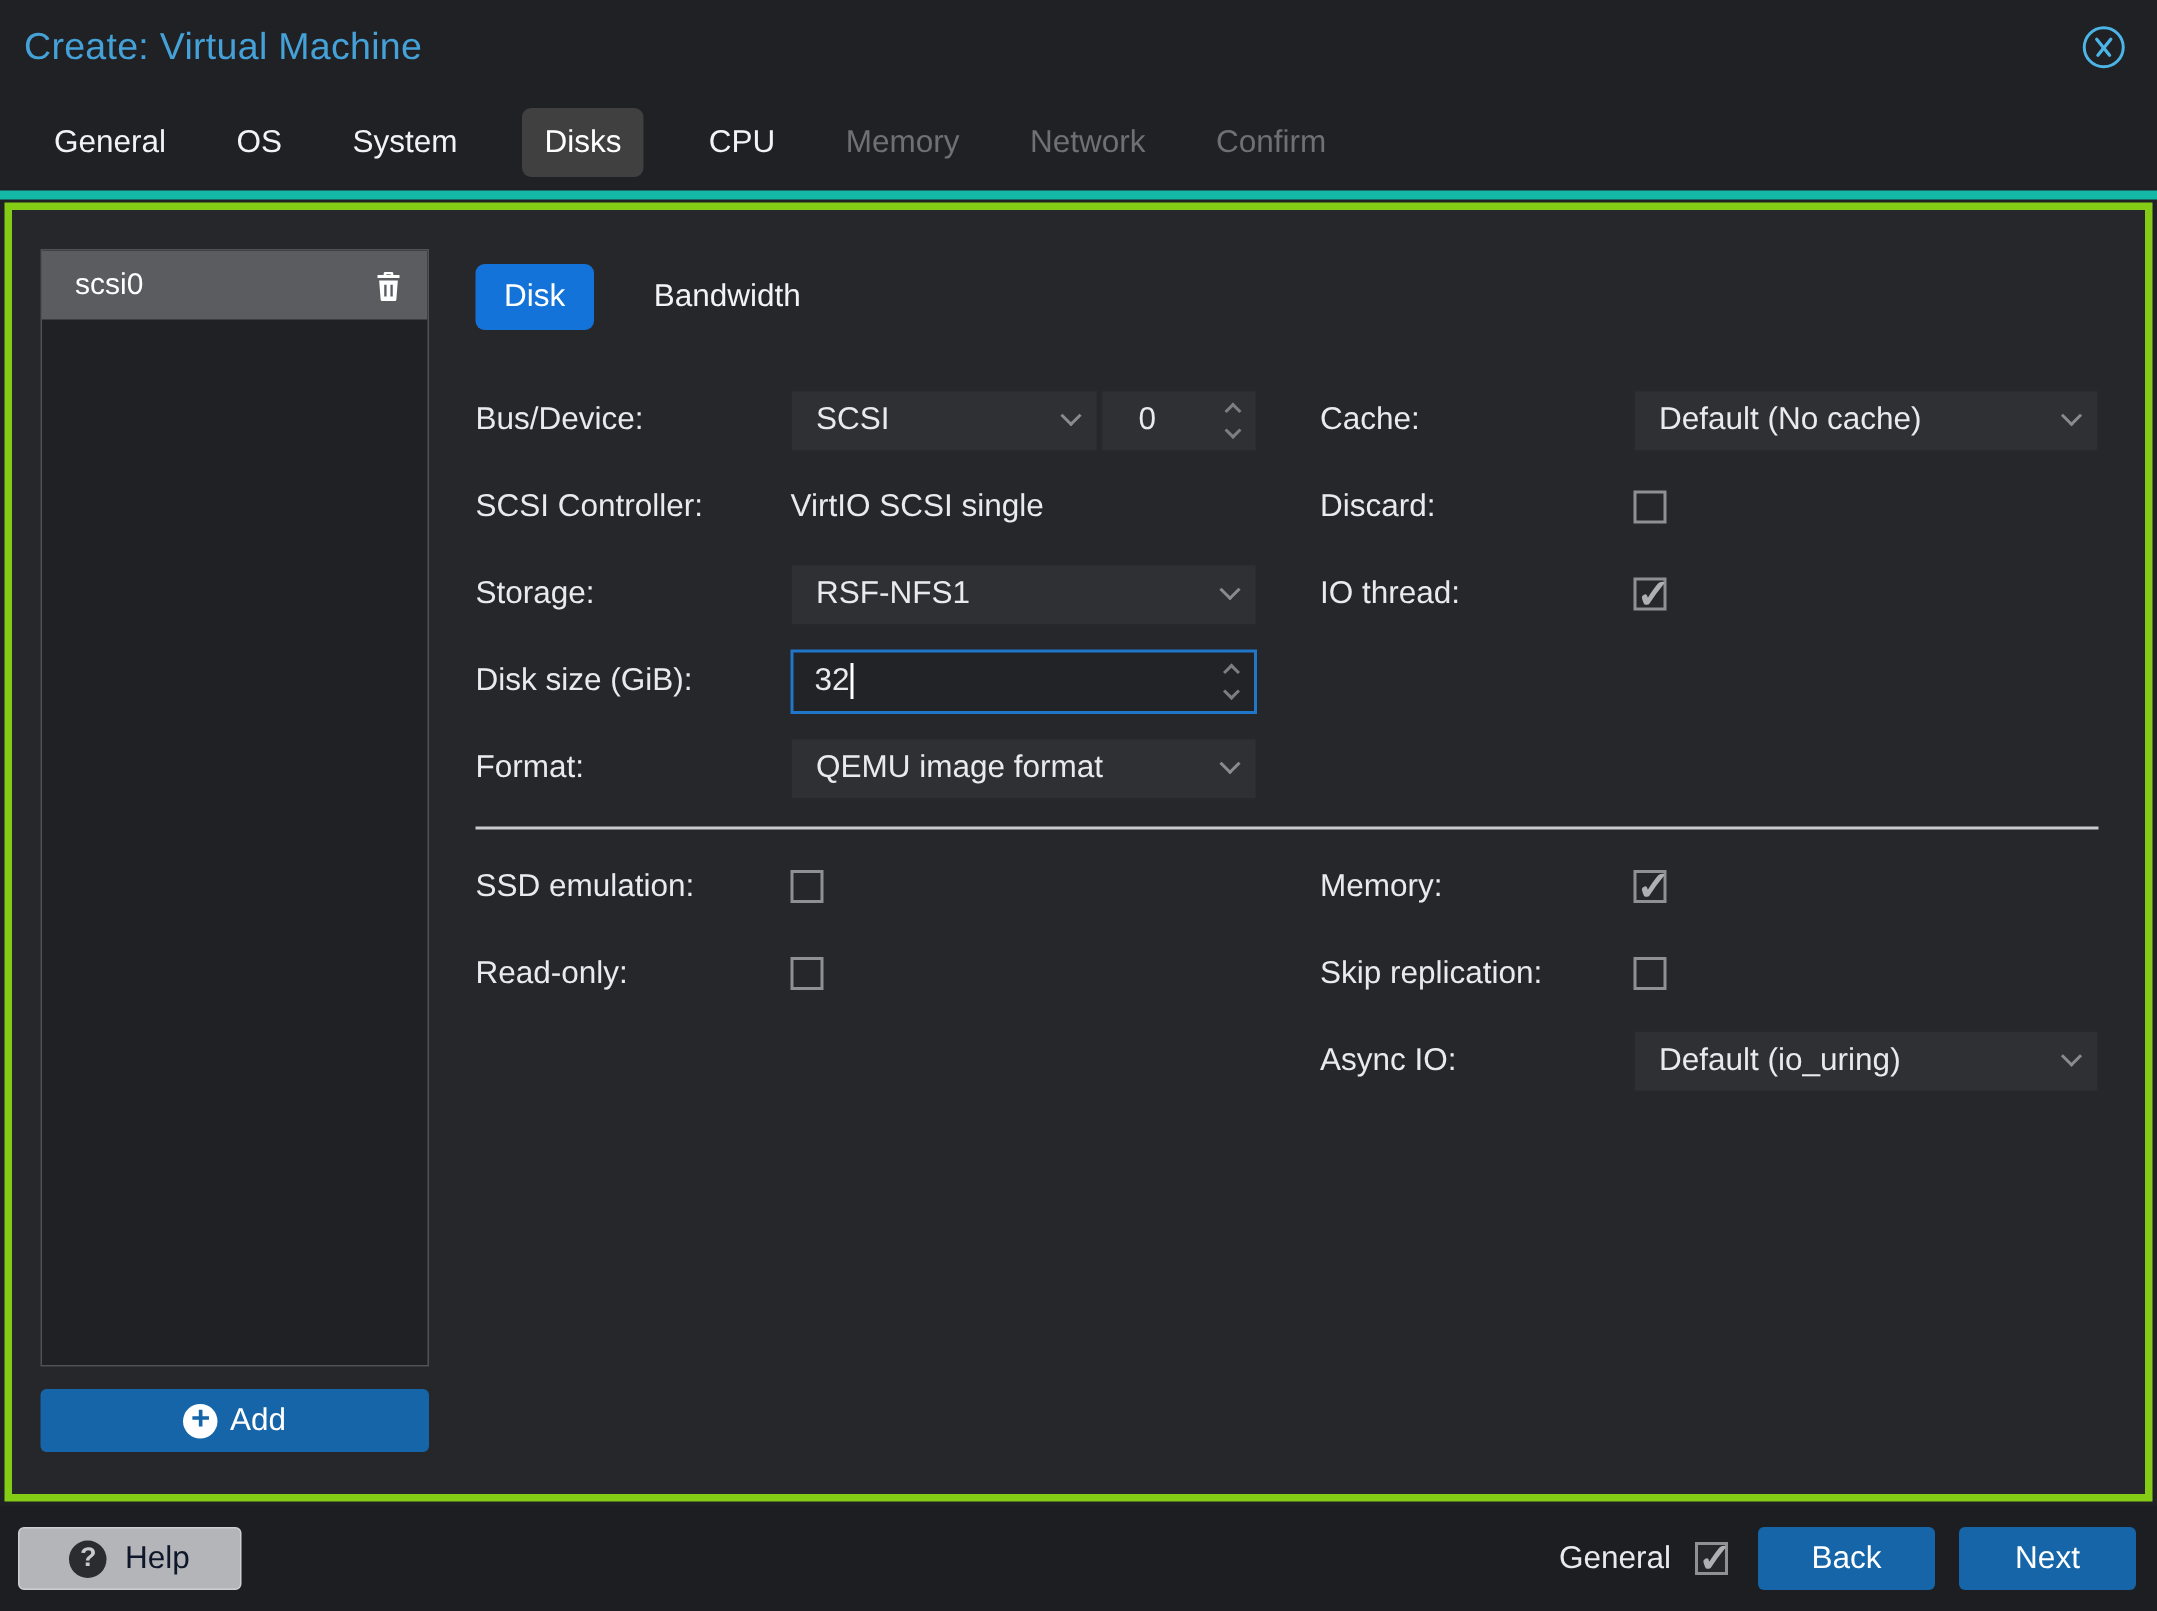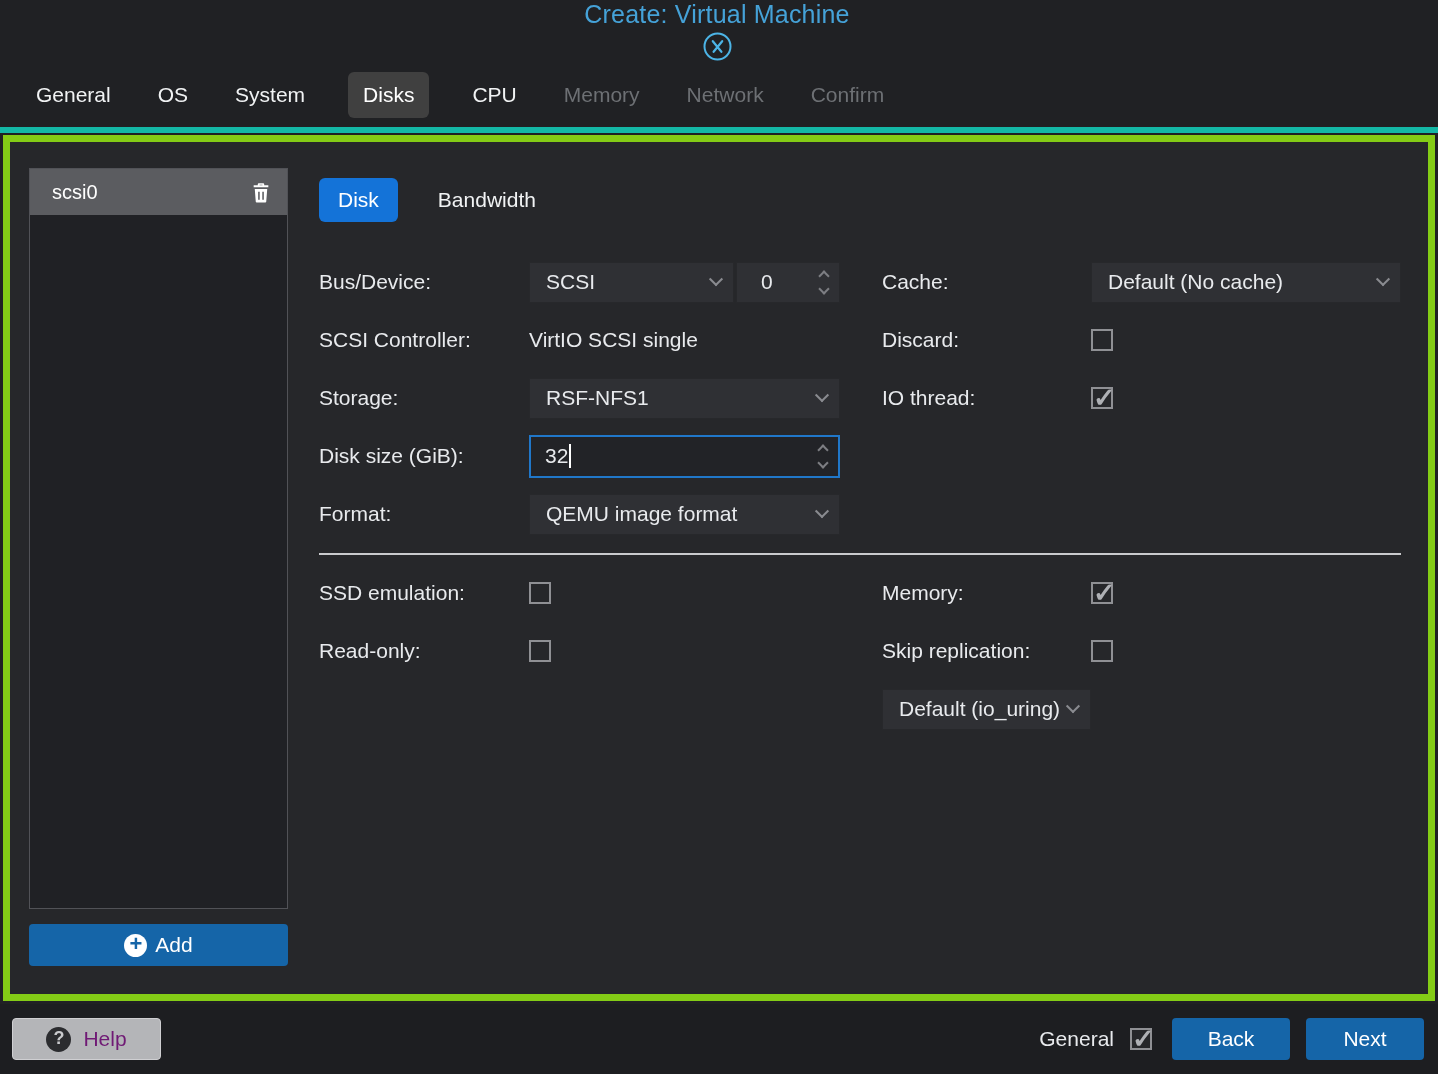--- a/index.html
+++ b/index.html
@@ -1,32 +1,32 @@
 <!DOCTYPE html>
 <html><head>
 <meta charset="utf-8">
 <style>
   * { margin:0; padding:0; box-sizing:border-box; }
   html,body { background:#1a1b1d; }
   body { font-family:"Liberation Sans", sans-serif; color:#e8eaed; }
   .app { position:relative; width:1438px; height:1074px; background:#202124; overflow:hidden; display:flex; flex-direction:column; }
 
   
-  .header { height:62px; display:flex; align-items:center; justify-content:space-between; padding:0 20px 0 16px;flex-direction:column; }
+  .header { height:62px; display:flex; align-items:center; justify-content:space-between; padding:0 20px 0 16px; }
   .title { font-size:25px; color:#45a2d8; letter-spacing:.2px; }
   .close { width:32px; height:32px; cursor:pointer; display:flex; align-items:center; justify-content:center; }
 
   
   .tabbar { height:71px; display:flex; align-items:center; padding-left:36px; gap:47px; border-bottom:6px solid #14b8a6; font-size:21px; }
   .wtab { color:#f1f3f4; cursor:pointer; white-space:nowrap; }
   .wtab.active { background:#404040; color:#fff; padding:11px 15px; border-radius:6px; margin:0 -4px; }
   .wtab.disabled { color:#6d7074; cursor:default; }
 
   
-  .content { flex:1; margin:2px 3px 3px 3px; border:7px solid #84cc16; background:#26272a; display:flex; min-height:0; }
+  .content { flex:1; margin:2px 3px 3px 3px; border:5px solid #84cc16; background:#26272a; display:flex; min-height:0; }
   .leftcol { width:259px; margin:26px 0 28px 19px; display:flex; flex-direction:column; }
   .listbox { flex:1; background:#202125; border:1px solid #515257; margin-bottom:15px; overflow:hidden; }
   .listitem { height:46px; background:#5b5c60; color:#fff; font-size:20px; display:flex; align-items:center; justify-content:space-between; padding:0 14px 0 22px; cursor:pointer; }
   .trash { width:24px; height:24px; display:flex; align-items:center; justify-content:center; cursor:pointer; }
 
   .addbtn { height:42px; width:100%; background:#1565a8; border:none; border-radius:4px; color:#fff; font-size:21px; font-family:inherit; display:flex; align-items:center; justify-content:center; gap:8px; cursor:pointer; }
   .plus { width:23px; height:23px; border-radius:50%; background:#fff; position:relative; display:inline-block; }
   .plus::before { content:"+"; position:absolute; left:50%; top:50%; transform:translate(-50%,-54%); color:#1565a8; font-size:22px; font-weight:bold; }
 
   .rightcol { flex:1; margin:36px 41px 0 31px; min-width:0; }
@@ -56,21 +56,21 @@
   .inputfocus .vwrap { display:flex; align-items:center;justify-content:space-between; }
   .caret { width:2px; height:24px; background:#fff; margin-left:1px; }
 
   .checkbox { width:22px; height:22px; border:2px solid #8f9094; background:#26272a; display:inline-block; position:relative; cursor:pointer; }
   .checkbox.checked::after { content:"✓"; position:absolute; left:0px; top:-7px; font-size:27px; font-weight:bold; color:#aeb0b4; }
 
   .sep { grid-column:1 / -1; height:2px; background:#c9cacd; margin:10px 0 9px 0; }
 
   
   .footer { height:70px; background:#1d1e21; display:flex; align-items:center; justify-content:space-between; padding:0 14px 0 12px; }
-  .helpbtn { height:42px; width:149px; background:#b4b5b8; border:1px solid #cfcfd2; border-radius:4px; font-size:21px; font-family:inherit; color:#701a75; display:flex; align-items:center; justify-content:center; gap:12px; cursor:pointer; }
+  .helpbtn { height:42px; width:149px; background:#b4b5b8; border:1px solid #cfcfd2; border-radius:4px; font-size:21px; font-family:inherit; color:#0f172a; display:flex; align-items:center; justify-content:center; gap:12px; cursor:pointer; }
   .qicon { width:25px; height:25px; border-radius:50%; background:#2b2c2f; position:relative; display:inline-block; }
   .qicon::before { content:"?"; position:absolute; left:50%; top:50%; transform:translate(-50%,-52%); color:#c9cacd; font-size:18px; font-weight:bold; }
   .fright { display:flex; align-items:center; gap:16px; }
   .advlbl { font-size:21px; color:#e8eaed; }
   .advchk { margin-right:4px; }
   .bluebtn { height:42px; width:118px; background:#1565a8; border:none; border-radius:4px; color:#fff; font-size:21px; font-family:inherit; cursor:pointer; }
 </style>
 </head>
 <body>
 
@@ -216,20 +216,21 @@
           </div>
         <div class="cell"></div>
         <div class="cell lbl">Skip replication:</div>
         <div class="cell">
             <span class="checkbox"></span>
           </div>
 
         <div class="cell"></div>
         <div class="cell"></div>
         <div class="cell"></div>
+        <div class="cell lbl">Async IO:</div>
         <div class="cell">
           <div class="field dropdown">
             <span>Default (io_uring)</span>
             <span class="chev"></span>
           </div>
         </div>
 
       </div>
     </div>
   </div>

